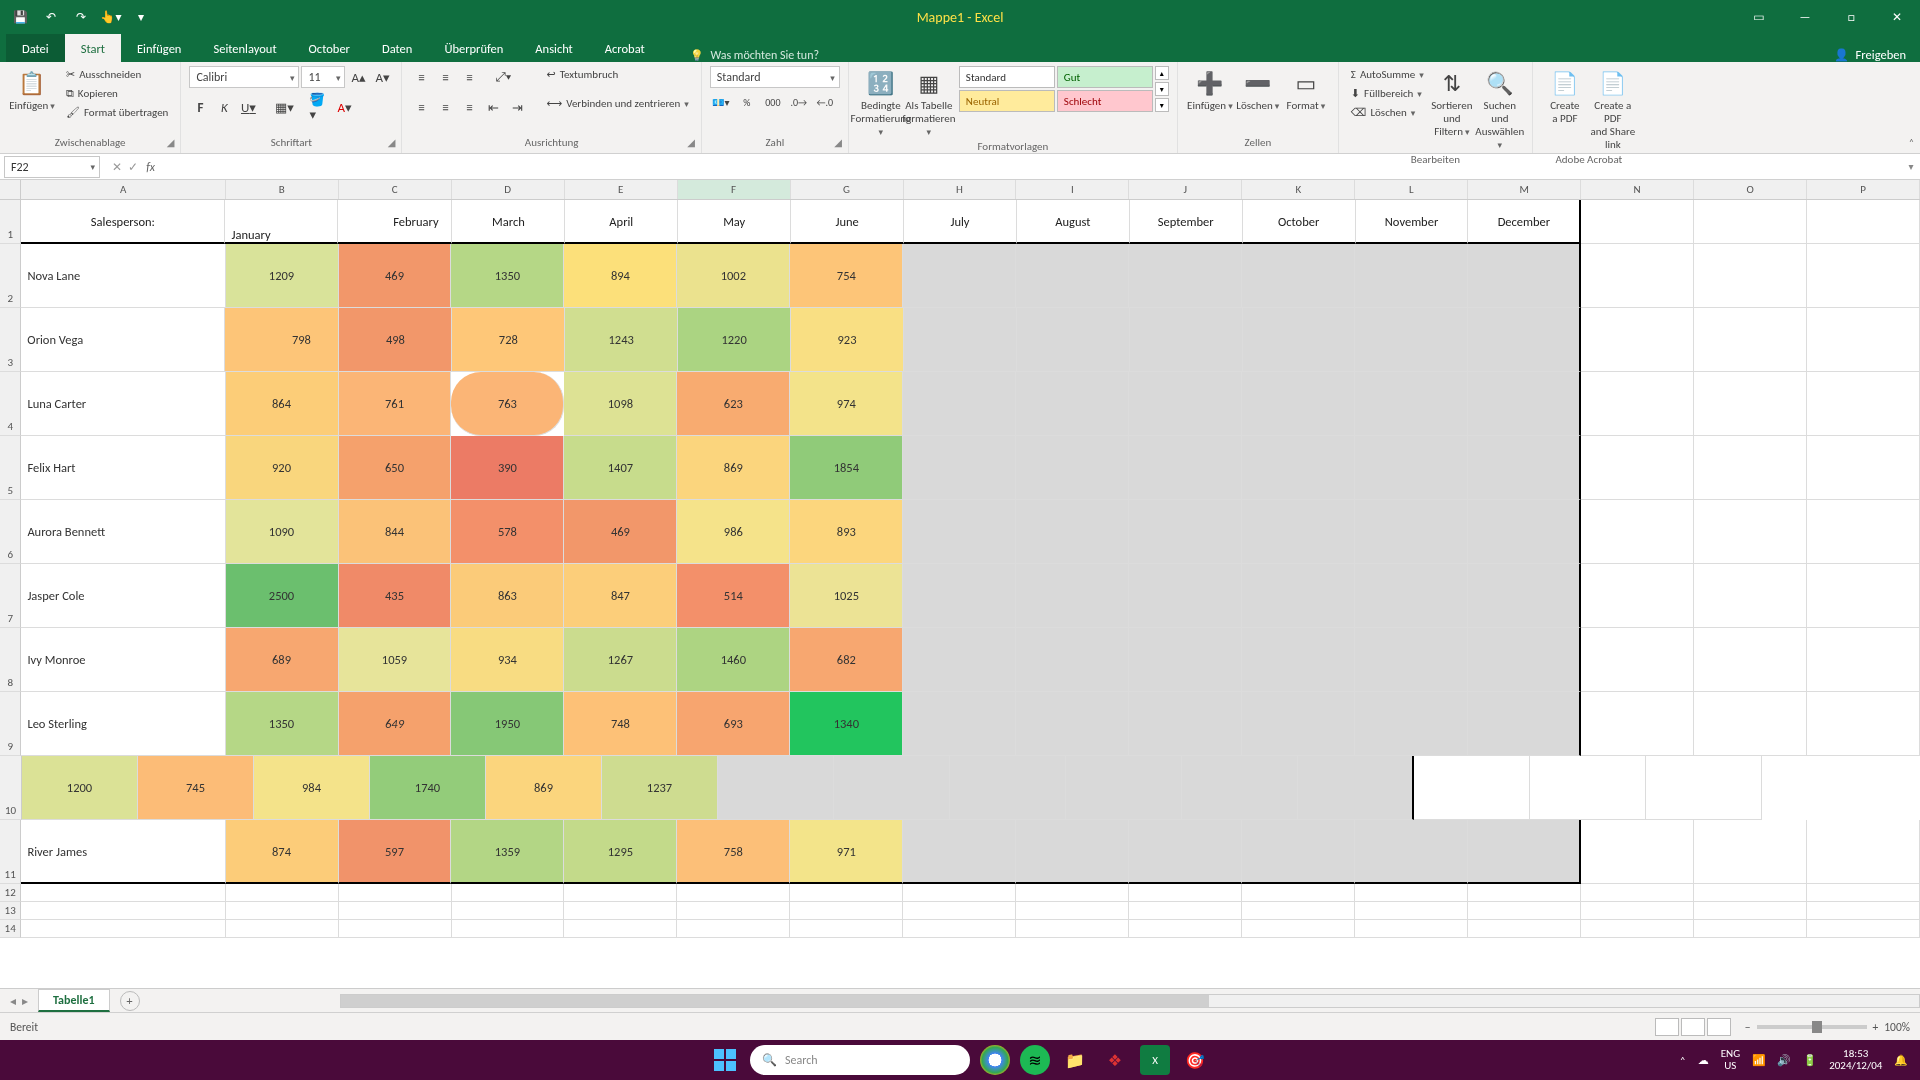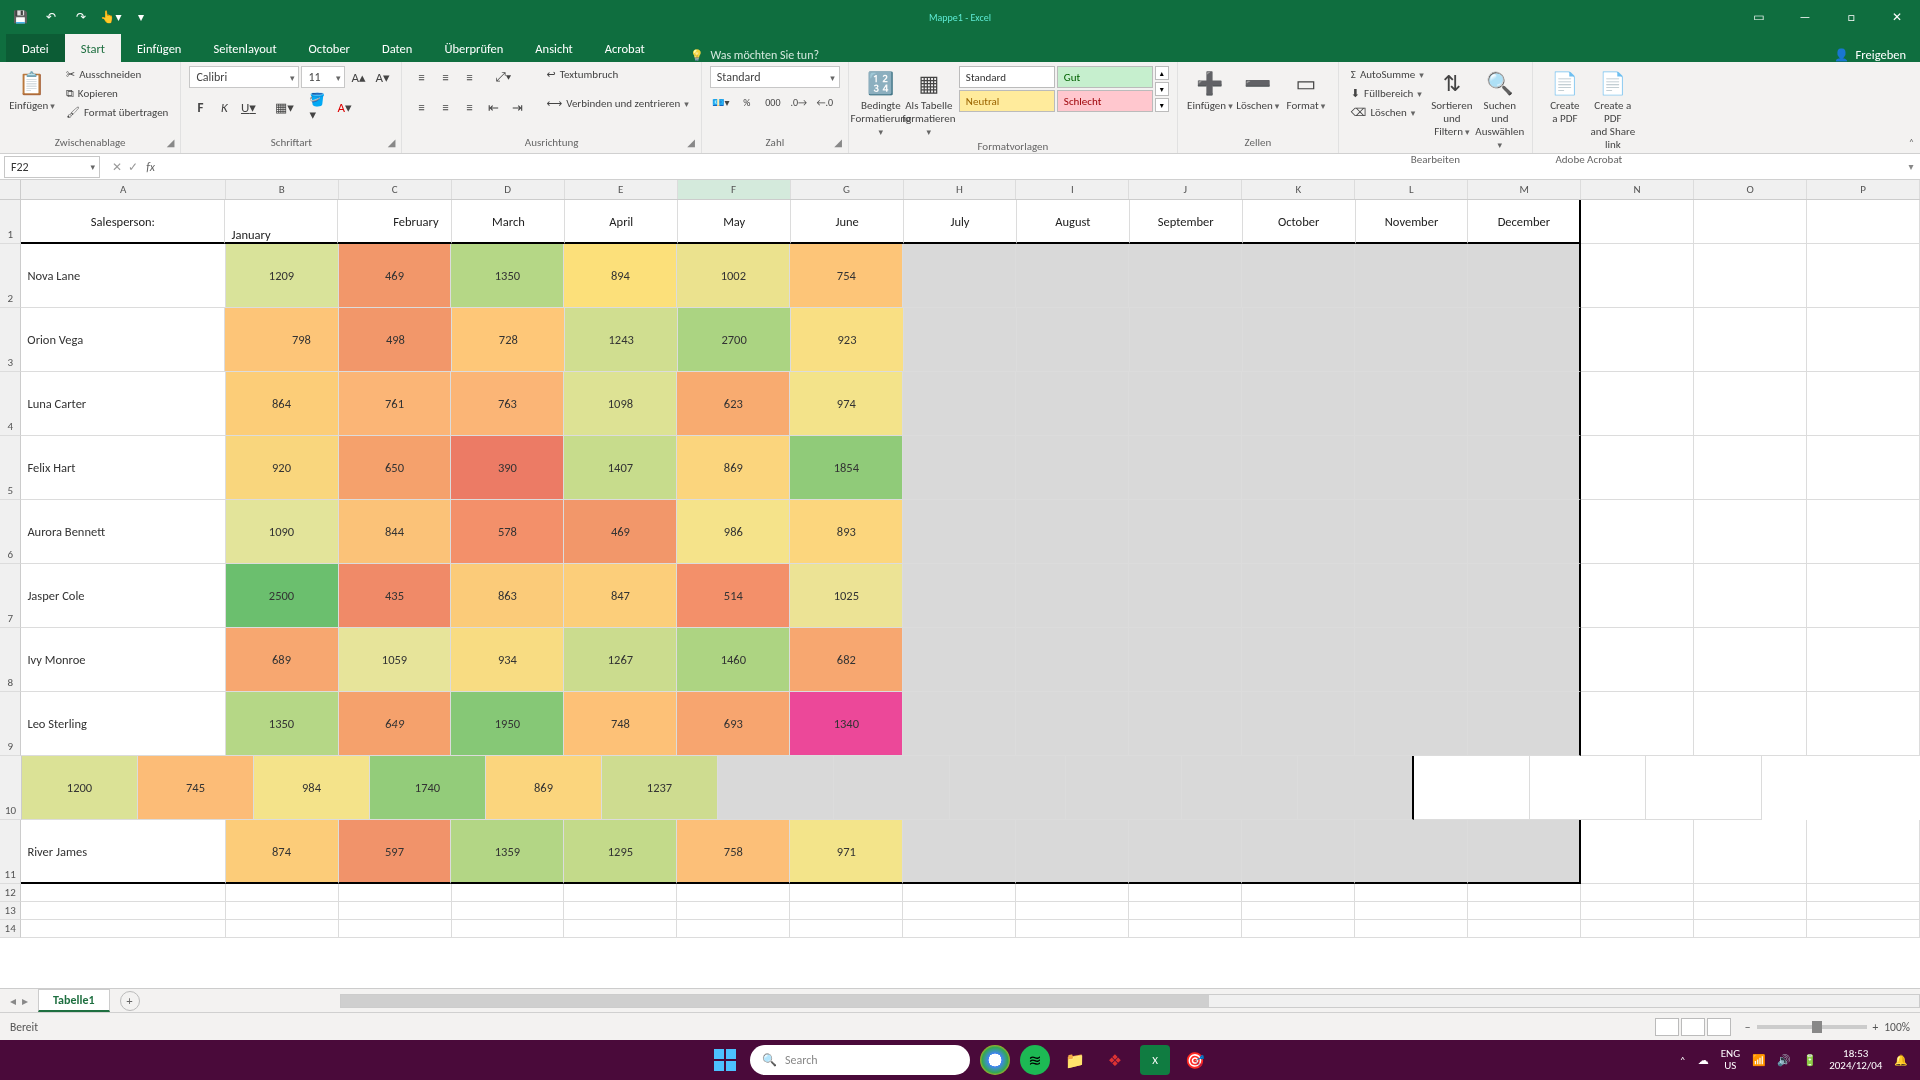--- a/index.html
+++ b/index.html
@@ -18,21 +18,21 @@
   .titlebar {
     background: #0f6e3f;
     height: 34px;
     display: flex;
     align-items: center;
     color: #fff;
     position: relative;
   }
   .titlebar .qat { display:flex; align-items:center; gap:4px; padding-left:8px; }
   .titlebar .qat .qbtn { width:26px; height:24px; display:flex; align-items:center; justify-content:center; font-size:12px; color:#fff; }
-  .titlebar .title { position:absolute; left:50%; top:50%; transform:translate(-50%,-50%); font-size:10px; color:#5eead4;}
+  .titlebar .title { position:absolute; left:50%; top:50%; transform:translate(-50%,-50%); font-size:14px; color:#fde047;}
   .titlebar .winctrl { margin-left:auto; display:flex; }
   .titlebar .winctrl .wbtn { width:46px; height:34px; display:flex; align-items:center; justify-content:center; font-size:12px; color:#fff; }
 
   
   .tabstrip {
     background: #0f6e3f;
     height: 28px;
     display:flex;
     align-items:flex-end;
     padding-left:6px;
@@ -469,38 +469,38 @@
         <div class="cell " style="width: 116px; height: 64px;"></div>
         <div class="cell " style="width: 116px; height: 64px;"></div>
       </div>
       <div class="brow">
         <div class="row-header" style="height: 64px;">3</div>
         <div class="cell sal" style="width: 210px; height: 64px; align-items: center;">Orion Vega</div>
         <div class="cell num" style="width: 116px; height: 64px; background: rgb(253, 197, 120); padding-left: 45px;">798</div>
         <div class="cell num" style="width: 116px; height: 64px; background: rgb(242, 151, 106);">498</div>
         <div class="cell num" style="width: 116px; height: 64px; background: rgb(254, 199, 120);">728</div>
         <div class="cell num" style="width: 116px; height: 64px; background: rgb(208, 222, 144);">1243</div>
-        <div class="cell num" style="width: 116px; height: 64px; background: rgb(171, 212, 130);">2700</div>
+        <div class="cell num" style="width: 116px; height: 64px; background: rgb(171, 212, 130);">1220</div>
         <div class="cell num" style="width: 116px; height: 64px; background: rgb(249, 223, 131);">923</div>
         <div class="cell locked" style="width: 116px; height: 64px;"></div>
         <div class="cell locked" style="width: 116px; height: 64px;"></div>
         <div class="cell locked" style="width: 116px; height: 64px;"></div>
         <div class="cell locked" style="width: 116px; height: 64px;"></div>
         <div class="cell locked" style="width: 116px; height: 64px;"></div>
         <div class="cell locked thickR" style="width: 116px; height: 64px;"></div>
         <div class="cell " style="width: 116px; height: 64px;"></div>
         <div class="cell " style="width: 116px; height: 64px;"></div>
         <div class="cell " style="width: 116px; height: 64px;"></div>
       </div>
       <div class="brow">
         <div class="row-header" style="height: 64px;">4</div>
         <div class="cell sal" style="width: 210px; height: 64px; align-items: center;">Luna Carter</div>
         <div class="cell num" style="width: 116px; height: 64px; background: rgb(252, 205, 120);">864</div>
         <div class="cell num" style="width: 116px; height: 64px; background: rgb(251, 181, 118);">761</div>
-        <div class="cell num" style="width: 116px; height: 64px; background: rgb(251, 181, 118);">763</div>
+        <div class="cell num" style="width: 116px; height: 64px; background: rgb(251, 181, 118); border-radius: 30px;">763</div>
         <div class="cell num" style="width: 116px; height: 64px; background: rgb(221, 226, 148);">1098</div>
         <div class="cell num" style="width: 116px; height: 64px; background: rgb(248, 171, 112);">623</div>
         <div class="cell num" style="width: 116px; height: 64px; background: rgb(243, 227, 138);">974</div>
         <div class="cell locked" style="width: 116px; height: 64px;"></div>
         <div class="cell locked" style="width: 116px; height: 64px;"></div>
         <div class="cell locked" style="width: 116px; height: 64px;"></div>
         <div class="cell locked" style="width: 116px; height: 64px;"></div>
         <div class="cell locked" style="width: 116px; height: 64px;"></div>
         <div class="cell locked thickR" style="width: 116px; height: 64px;"></div>
         <div class="cell " style="width: 116px; height: 64px;"></div>
@@ -584,21 +584,21 @@
         <div class="cell " style="width: 116px; height: 64px;"></div>
       </div>
       <div class="brow">
         <div class="row-header" style="height: 64px;">9</div>
         <div class="cell sal" style="width: 210px; height: 64px; align-items: center;">Leo Sterling</div>
         <div class="cell num" style="width: 116px; height: 64px; background: rgb(181, 215, 134);">1350</div>
         <div class="cell num" style="width: 116px; height: 64px; background: rgb(245, 161, 108); font-style: italic;">649</div>
         <div class="cell num" style="width: 116px; height: 64px; background: rgb(134, 200, 118);">1950</div>
         <div class="cell num" style="width: 116px; height: 64px; background: rgb(253, 193, 119);">748</div>
         <div class="cell num" style="width: 116px; height: 64px; background: rgb(247, 165, 111);">693</div>
-        <div class="cell num" style="width: 116px; height: 64px; background: #ec4899;">1340</div>
+        <div class="cell num" style="width: 116px; height: 64px; background: #22c55e;">1340</div>
         <div class="cell locked" style="width: 116px; height: 64px;"></div>
         <div class="cell locked" style="width: 116px; height: 64px;"></div>
         <div class="cell locked" style="width: 116px; height: 64px;"></div>
         <div class="cell locked" style="width: 116px; height: 64px;"></div>
         <div class="cell locked" style="width: 116px; height: 64px;"></div>
         <div class="cell locked thickR" style="width: 116px; height: 64px;"></div>
         <div class="cell " style="width: 116px; height: 64px;"></div>
         <div class="cell " style="width: 116px; height: 64px;"></div>
         <div class="cell " style="width: 116px; height: 64px;"></div>
       </div>

